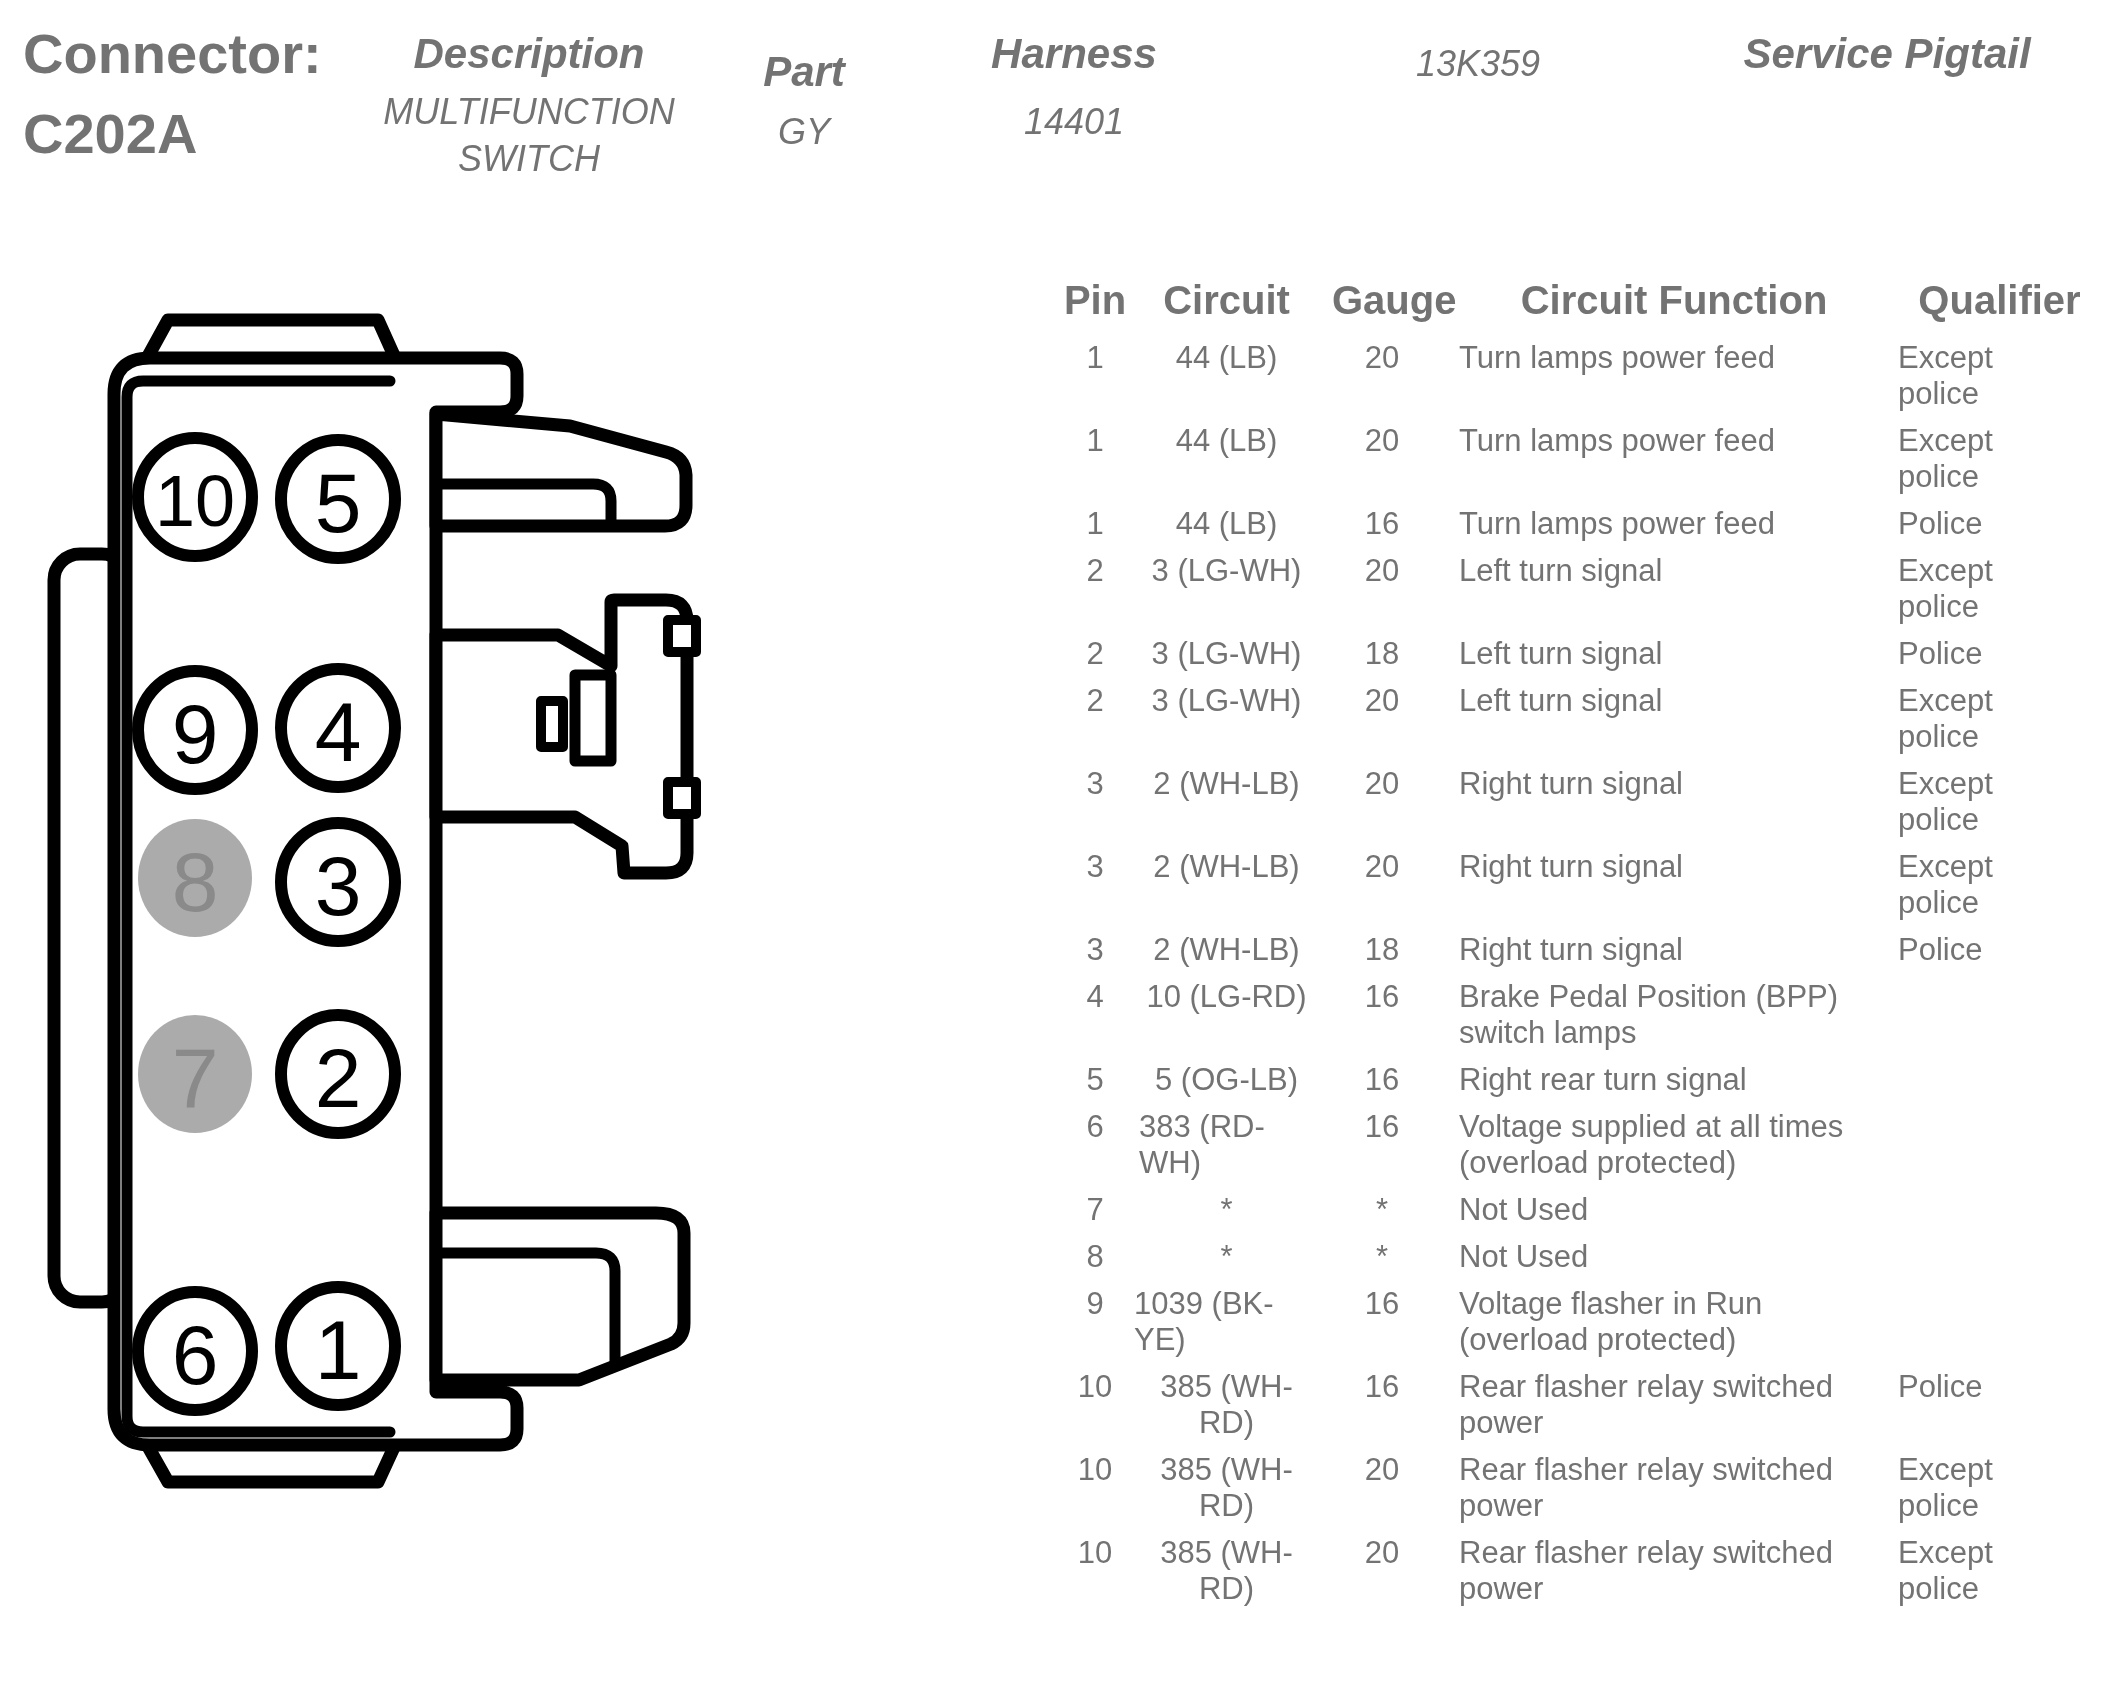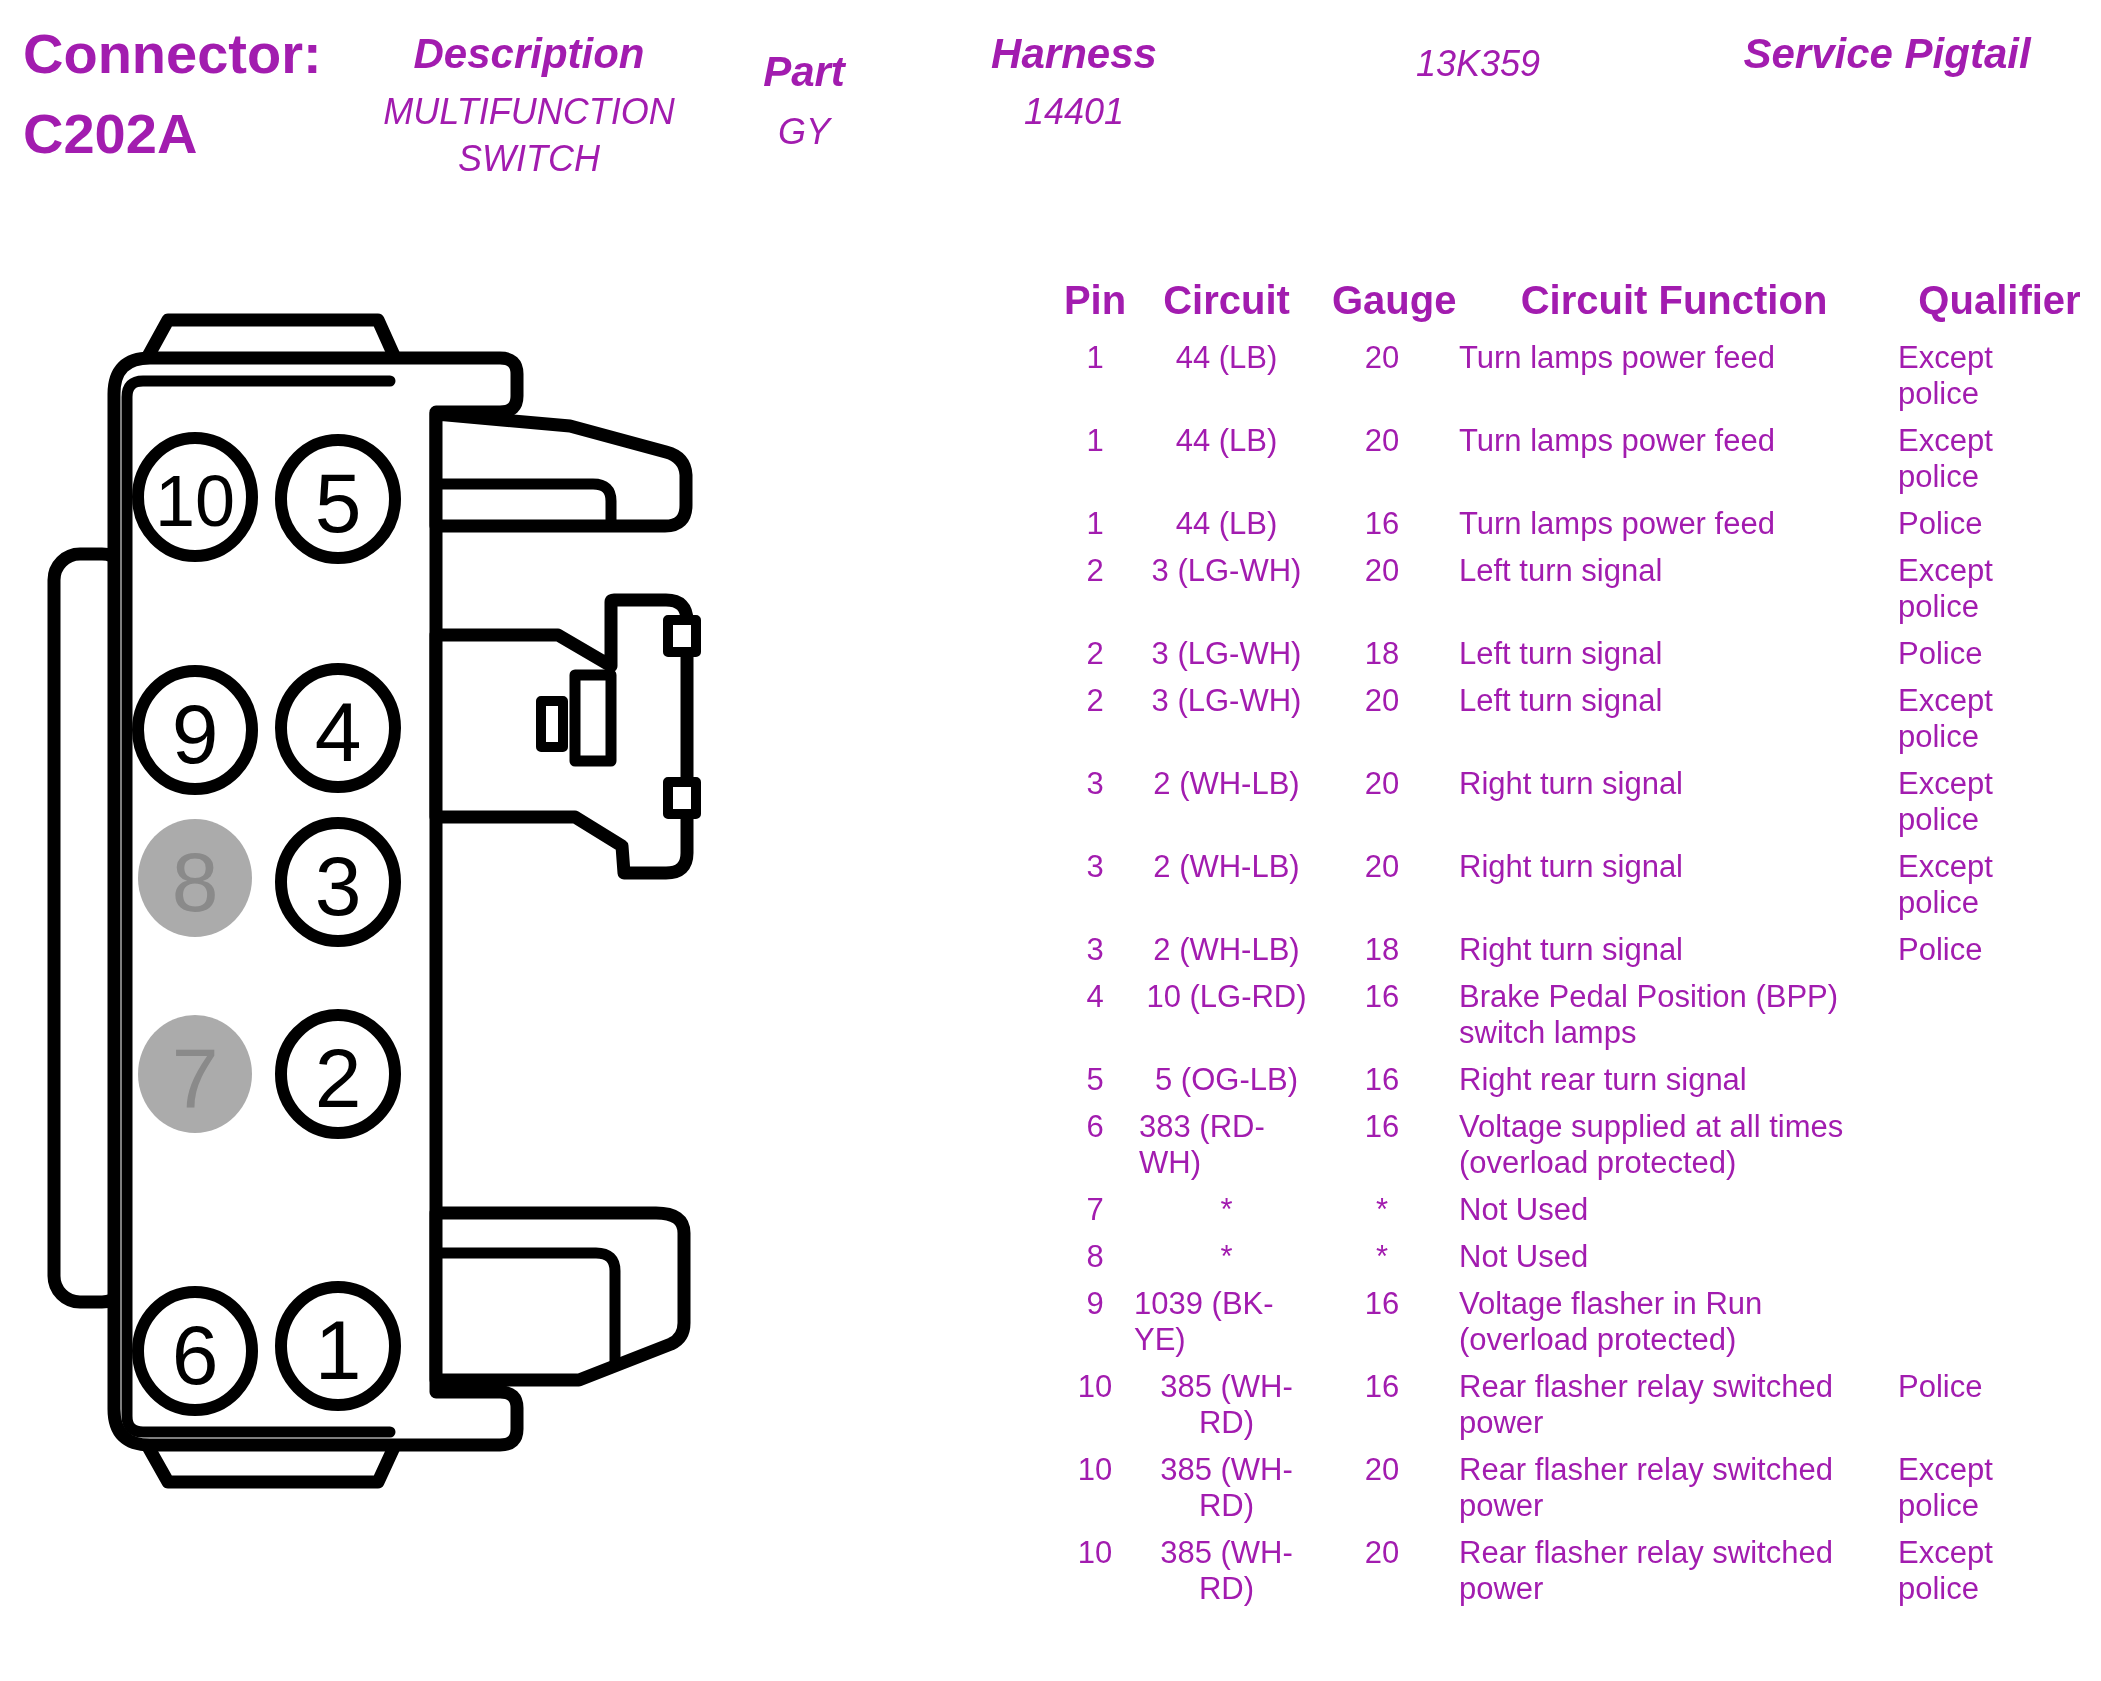--- a/index.html
+++ b/index.html
@@ -1,17 +1,17 @@
 <!DOCTYPE html>
 <html><head>
 <meta charset="utf-8">
 <style>
   html,body{margin:0;padding:0;background:#fff;}
   .page{position:relative;width:2101px;height:1681px;background:#fff;overflow:hidden;
-        font-family:"Liberation Sans", sans-serif;color:#a21caf;}
+        font-family:"Liberation Sans", sans-serif;color:#737373;}
   
   .conn-title{position:absolute;left:23px;top:14px;font-size:56px;font-weight:bold;line-height:80px;}
   .hfield{position:absolute;text-align:center;font-style:italic;}
   .hfield .flabel{font-weight:bold;font-size:42px;line-height:48px;}
   .hfield .fval{font-size:36px;line-height:47px;}
   
   .diagram{position:absolute;left:30px;top:270px;}
   .diagram path, .diagram rect.part{fill:#fff;stroke:#000;stroke-width:13px;
         stroke-linejoin:round;stroke-linecap:round;}
   .diagram .thin{stroke-width:11px;fill:none;}
@@ -42,21 +42,21 @@
         </div>
       </div>
       <div class="hfield" style="left: 654px; top: 48px; width: 300px;">
         <div class="flabel">Part</div>
         <div class="fval" style="margin-top: 12px;">
           <div>GY</div>
         </div>
       </div>
       <div class="hfield" style="left: 904px; top: 30px; width: 340px;">
         <div class="flabel">Harness</div>
-        <div class="fval" style="margin-top: 10px;">
+        <div class="fval" style="margin-top: 20px;">
           <div>14401</div>
         </div>
       </div>
       <div class="hfield" style="left: 1288px; top: 30px; width: 380px;">
         <div class="fval" style="margin-top: 10px;">
           <div>13K359</div>
         </div>
       </div>
       <div class="hfield" style="left: 1677px; top: 30px; width: 420px;">
         <div class="flabel">Service Pigtail</div>

